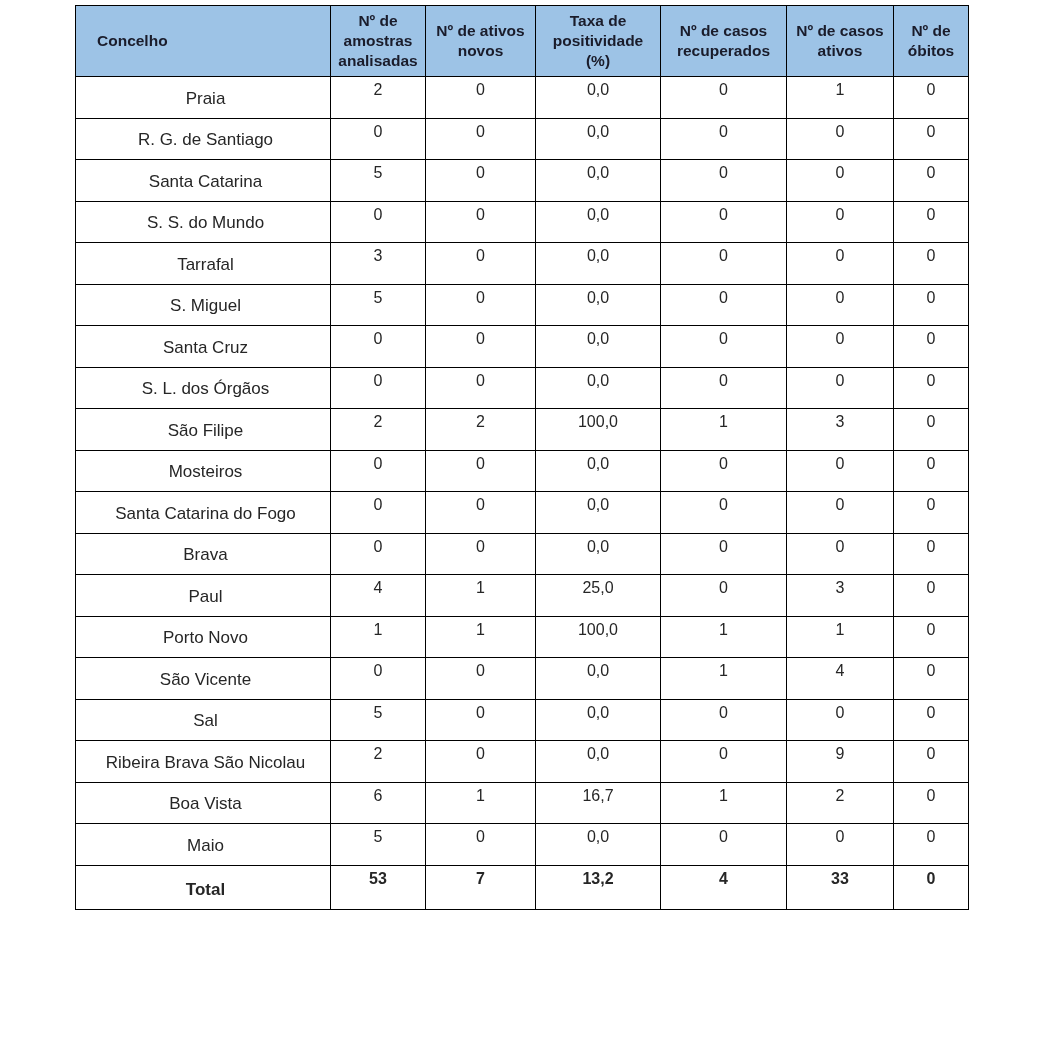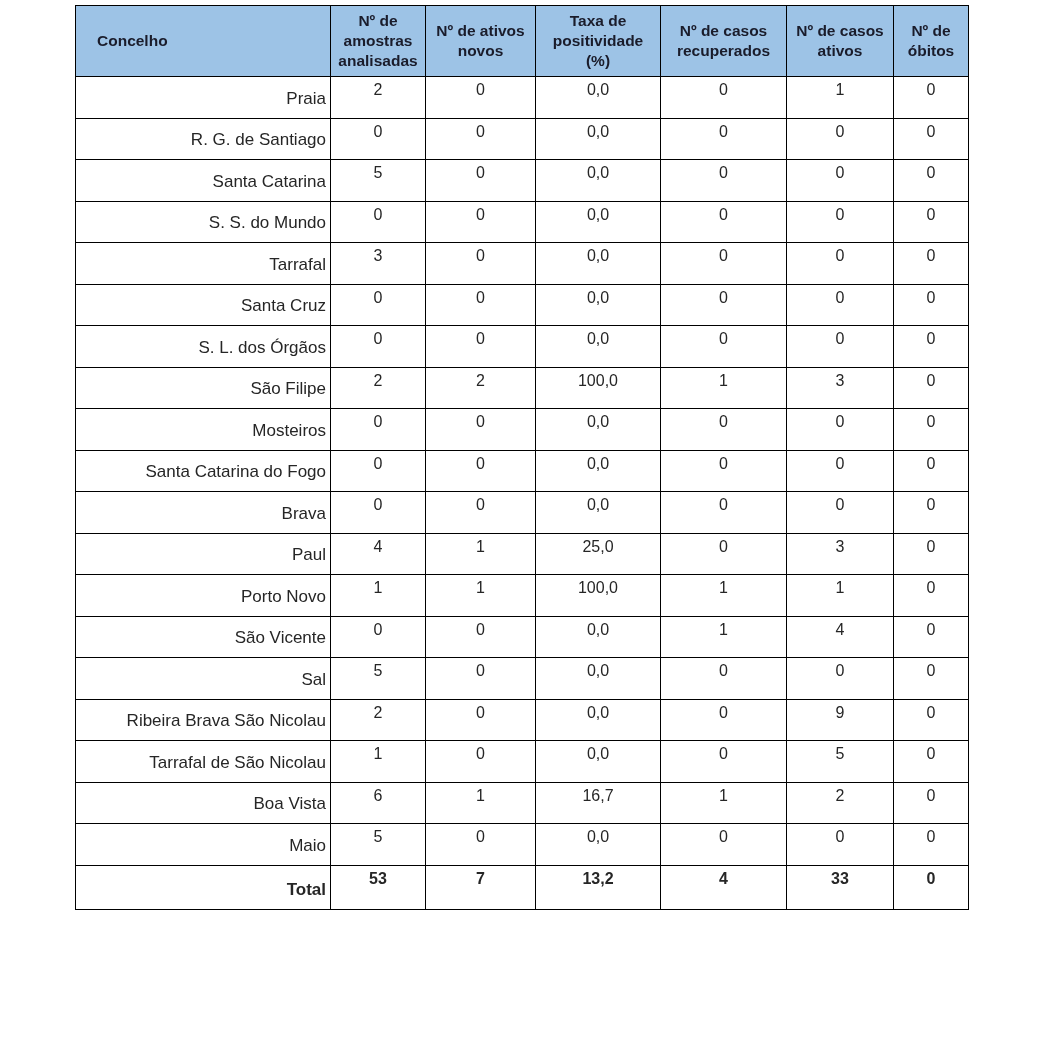--- a/index.html
+++ b/index.html
@@ -47,21 +47,21 @@
   }
   tbody tr {
     height: 41.5px;
   }
   tbody td {
     color: #262626;
     background: #ffffff;
   }
   td.name-cell {
     font-size: 17px;
-    text-align: right;
+    text-align: center;
     vertical-align: bottom;
     padding: 2px 4px 9px 9px;
     white-space: nowrap;
   }
   td.num-cell {
     font-size: 16px;
     text-align: center;
     vertical-align: top;
     padding-top: 4px;
   }
@@ -137,20 +137,29 @@
         <tr>
       <td class="name-cell">Tarrafal</td>
       <td class="num-cell">3</td>
       <td class="num-cell">0</td>
       <td class="num-cell">0,0</td>
       <td class="num-cell">0</td>
       <td class="num-cell">0</td>
       <td class="num-cell">0</td>
     </tr>
         <tr>
+      <td class="name-cell">S. Miguel</td>
+      <td class="num-cell">5</td>
+      <td class="num-cell">0</td>
+      <td class="num-cell">0,0</td>
+      <td class="num-cell">0</td>
+      <td class="num-cell">0</td>
+      <td class="num-cell">0</td>
+    </tr>
+        <tr>
       <td class="name-cell">Santa Cruz</td>
       <td class="num-cell">0</td>
       <td class="num-cell">0</td>
       <td class="num-cell">0,0</td>
       <td class="num-cell">0</td>
       <td class="num-cell">0</td>
       <td class="num-cell">0</td>
     </tr>
         <tr>
       <td class="name-cell">S. L. dos Órgãos</td>
@@ -233,29 +242,20 @@
       <td class="num-cell">0</td>
       <td class="num-cell">0</td>
     </tr>
         <tr>
       <td class="name-cell">Ribeira Brava São Nicolau</td>
       <td class="num-cell">2</td>
       <td class="num-cell">0</td>
       <td class="num-cell">0,0</td>
       <td class="num-cell">0</td>
       <td class="num-cell">9</td>
-      <td class="num-cell">0</td>
-    </tr>
-        <tr>
-      <td class="name-cell">Tarrafal de São Nicolau</td>
-      <td class="num-cell">1</td>
-      <td class="num-cell">0</td>
-      <td class="num-cell">0,0</td>
-      <td class="num-cell">0</td>
-      <td class="num-cell">5</td>
       <td class="num-cell">0</td>
     </tr>
         <tr>
       <td class="name-cell">Boa Vista</td>
       <td class="num-cell">6</td>
       <td class="num-cell">1</td>
       <td class="num-cell">16,7</td>
       <td class="num-cell">1</td>
       <td class="num-cell">2</td>
       <td class="num-cell">0</td>

